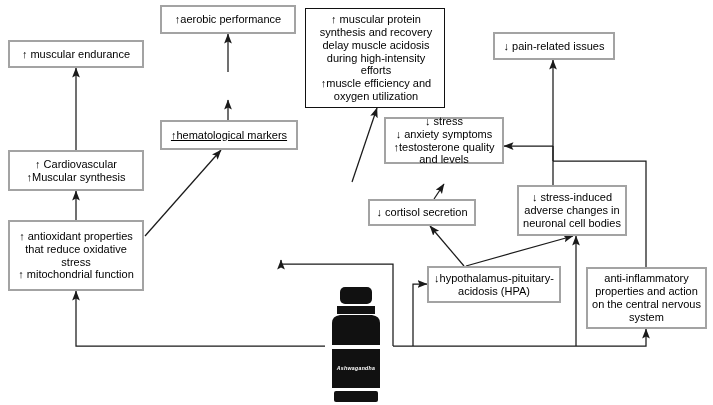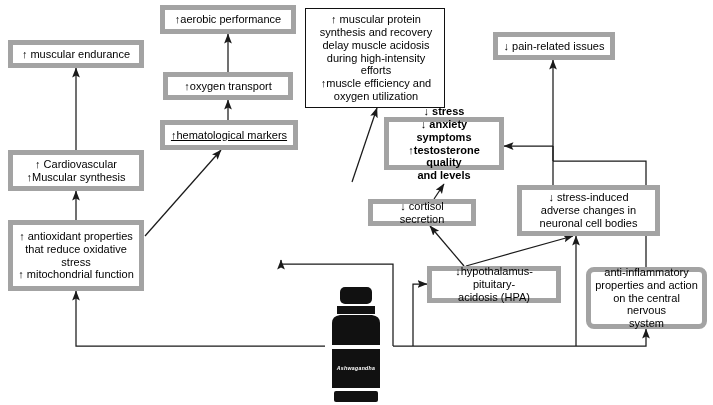--- a/index.html
+++ b/index.html
@@ -1,21 +1,21 @@
 <!DOCTYPE html>
 <html><head>
 <meta charset="utf-8">
 <style>
   html,body{margin:0;padding:0;background:#ffffff;}
   body{font-family:"Liberation Sans","DejaVu Sans",sans-serif;}
   #stage{position:relative;width:713px;height:405px;background:#ffffff;overflow:hidden;}
   .node{
     position:absolute;
     box-sizing:border-box;
-    border:5px solid #a3a3a3;
+    border:2px solid #a3a3a3;
     background:#ffffff;
     color:#000000;
     display:flex;
     align-items:center;
     justify-content:center;
     text-align:center;
     line-height:1.18;
     font-size:11px;
     padding:2px 4px;
     white-space:pre-line;
@@ -86,21 +86,20 @@
 
       <path d="M553,185 L553,146"></path>
       <path d="M553,161 L646,161 L646,267"></path>
     </g>
   </svg>
 
   <div class="node" style="left:8px;top:40px;width:136px;height:28px;">↑ muscular endurance</div>
 
   <div class="node" style="left:160px;top:5px;width:136px;height:29px;">↑aerobic performance</div>
 
-  <div class="node" style="left:163px;top:72px;width:130px;height:28px;">↑oxygen transport</div>
 
   <div class="node" style="left:160px;top:120px;width:138px;height:30px;text-decoration:underline;">↑hematological markers</div>
 
   <div class="node" style="left:8px;top:150px;width:136px;height:41px;">↑ Cardiovascular
 ↑Muscular synthesis</div>
 
   <div class="node" style="left:8px;top:220px;width:136px;height:71px;">↑ antioxidant properties
 that reduce oxidative
 stress
 ↑ mitochondrial function</div>
@@ -108,35 +107,35 @@
   <div class="node thick" style="left:305px;top:8px;width:140px;height:100px;padding-left:6px;">↑ muscular protein
 synthesis and recovery
 delay muscle acidosis
 during high-intensity efforts
 ↑muscle efficiency and
 oxygen utilization</div>
 
 
   <div class="node" style="left:493px;top:32px;width:122px;height:28px;">↓ pain-related issues</div>
 
-  <div class="node" style="left:384px;top:117px;width:120px;height:53px;font-weight:bold;">↓ stress
+  <div class="node" style="left:384px;top:117px;width:120px;height:47px;">↓ stress
 ↓ anxiety symptoms
 ↑testosterone quality
 and levels</div>
 
   <div class="node" style="left:368px;top:199px;width:108px;height:27px;">↓ cortisol secretion</div>
 
-  <div class="node" style="left:517px;top:185px;width:143px;height:51px;">↓ stress-induced
+  <div class="node" style="left:517px;top:185px;width:110px;height:51px;">↓ stress-induced
 adverse changes in
 neuronal cell bodies</div>
 
   <div class="node" style="left:427px;top:266px;width:134px;height:37px;">↓hypothalamus-pituitary-
 acidosis (HPA)</div>
 
-  <div class="node" style="left:586px;top:267px;width:121px;height:62px;border-radius:8px;">anti-inflammatory
+  <div class="node" style="left:586px;top:267px;width:121px;height:62px;">anti-inflammatory
 properties and action
 on the central nervous
 system</div>
 
   <div id="bottle" style="left:318px;top:287px;width:76px;height:115px;">
     <svg viewBox="0 0 76 115" width="76" height="115" aria-hidden="true">
       <rect x="22" y="0" width="32" height="17" rx="5" fill="#111111"></rect>
       <rect x="19" y="19" width="38" height="8" fill="#111111"></rect>
       <path d="M14,36 q0,-7 8,-8 h32 q8,1 8,8 v22 h-48 z" fill="#111111"></path>
       <rect x="14" y="62" width="48" height="39" fill="#111111"></rect>

